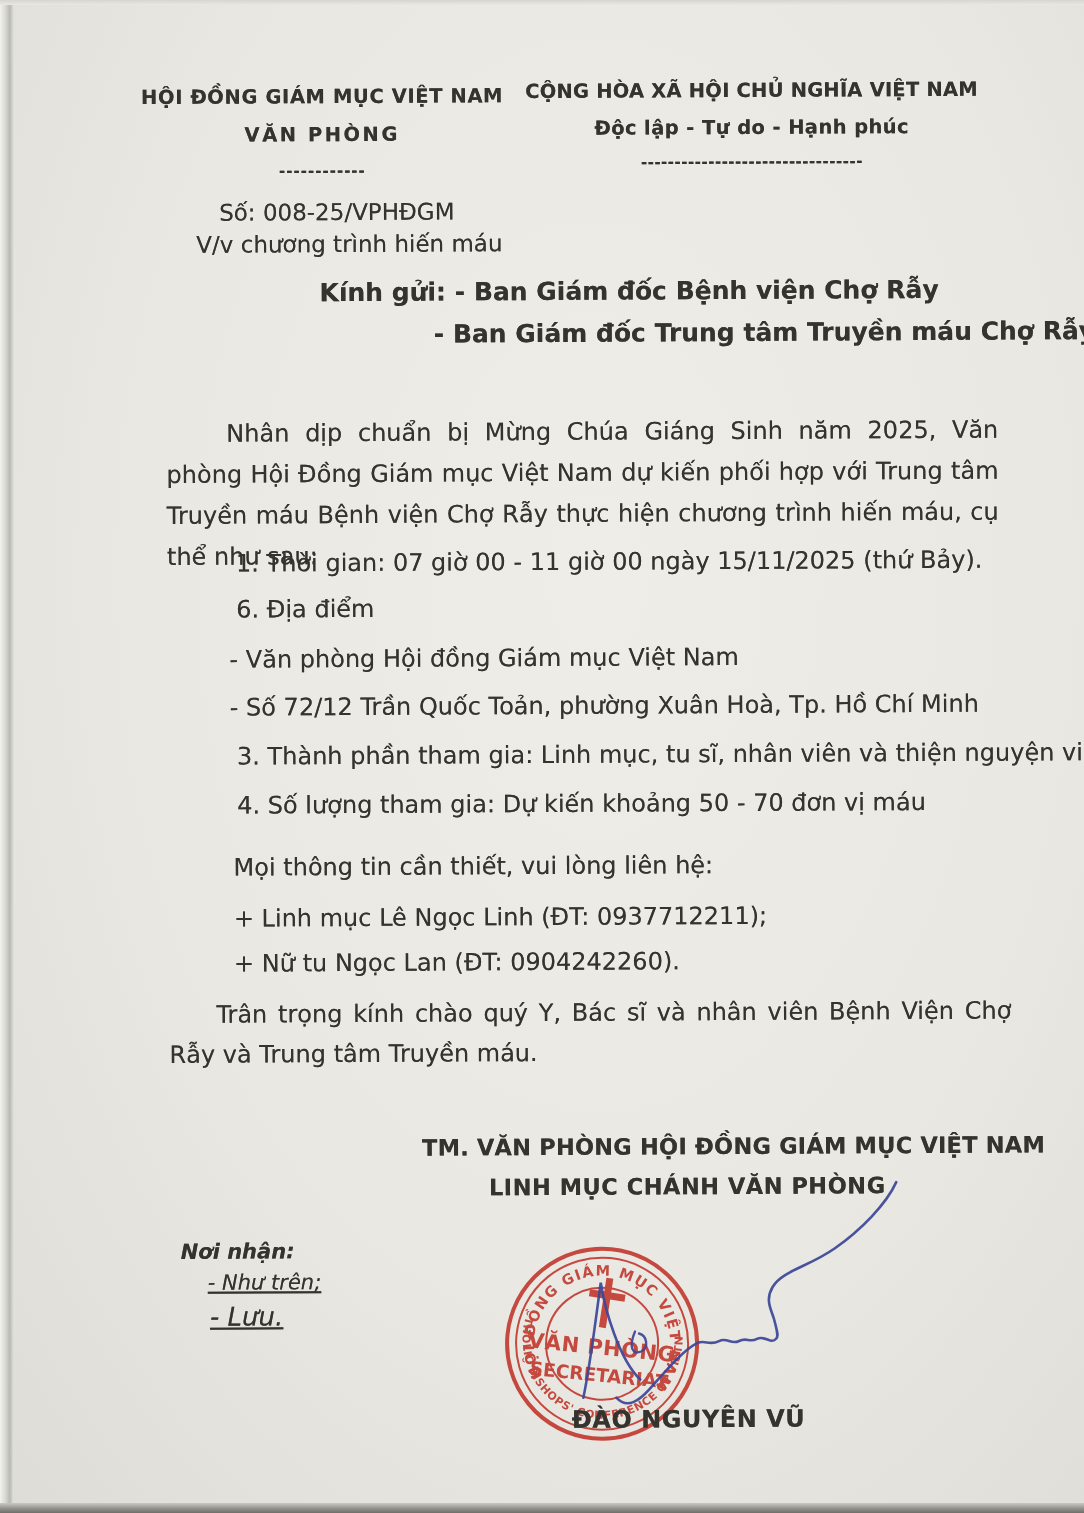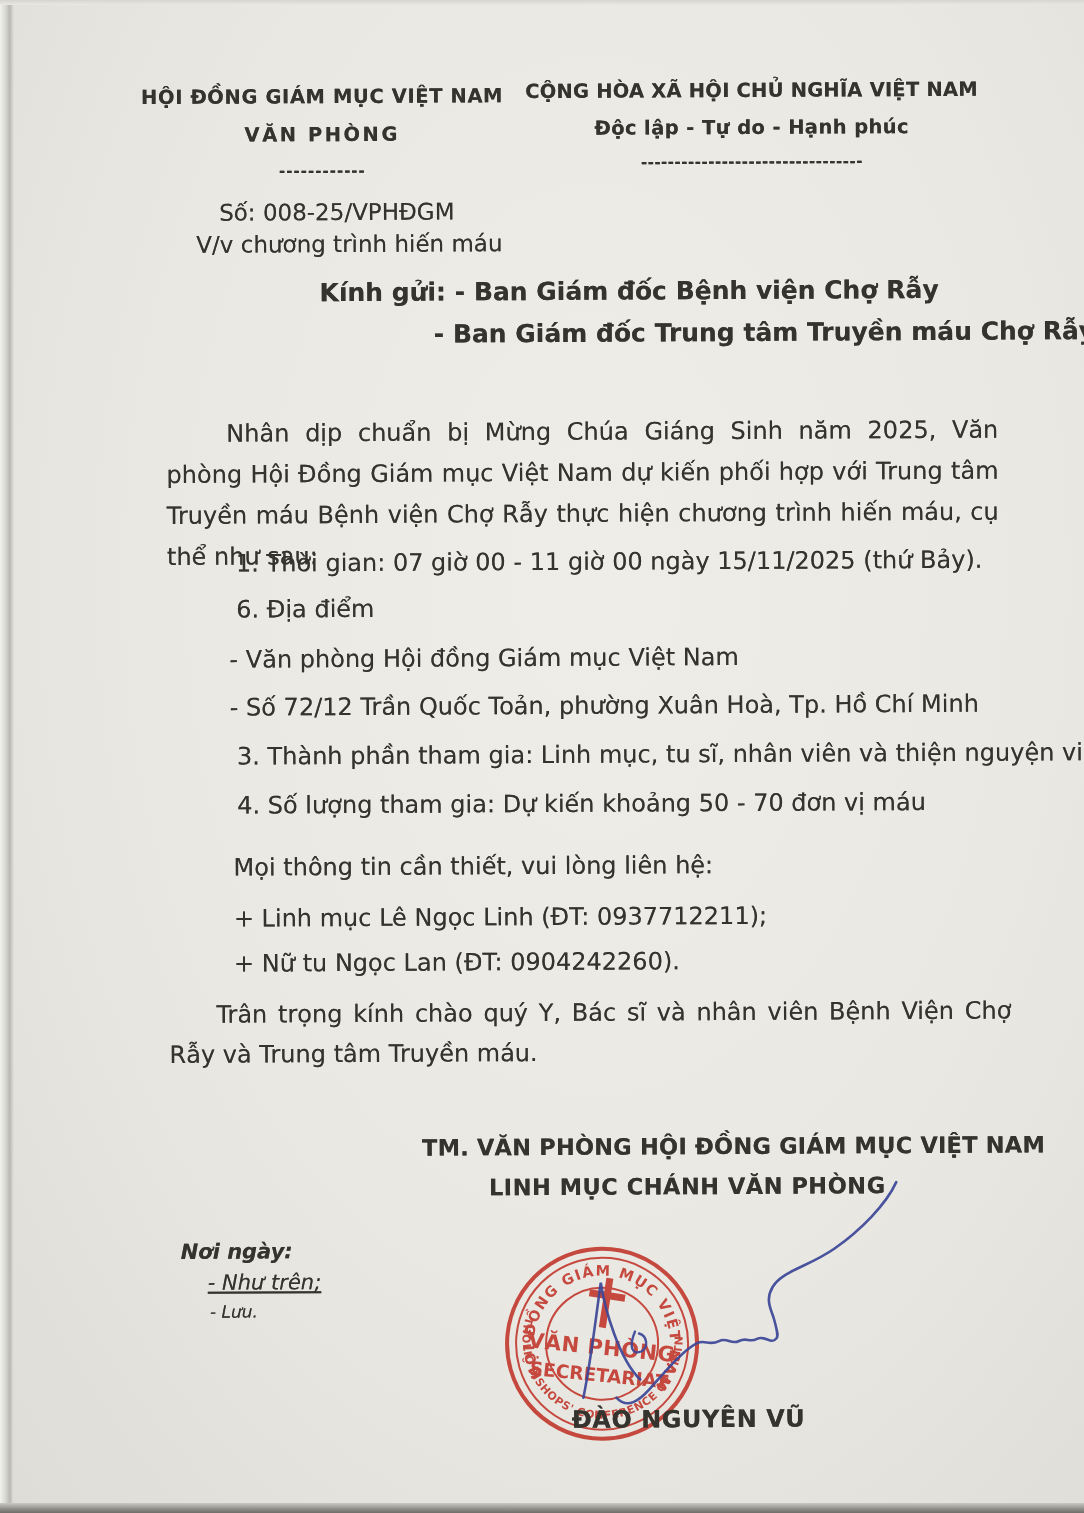--- a/index.html
+++ b/index.html
@@ -38,21 +38,21 @@
   #contact-intro{left:233px;top:852px;font-size:24px;}
   #contact-0{left:233px;top:903px;font-size:24px;}
   #contact-1{left:233px;top:948px;font-size:24px;}
   #para-closing{left:168px;top:993px;width:842px;font-size:24px;line-height:40px;
     text-align:justify;text-indent:47px;white-space:normal;}
   #signoff{left:420px;top:1134px;width:530px;}
   #signoff .l1{font-size:22.5px;letter-spacing:0.2px;}
   #signoff .l2{font-size:22.5px;margin-top:14px;letter-spacing:0.5px;}
   #footer-label{left:178px;top:1238px;font-size:21px;}
   #footer-0{left:205px;top:1269px;font-size:21px;text-decoration:underline;}
-  #footer-1{left:207px;top:1300px;font-size:17px;}
+  #footer-1{left:207px;top:1300px;font-size:26px;text-decoration:underline;}
   #signer-name{left:420px;top:1406px;width:530px;font-size:24px;letter-spacing:0.5px;}
   #stamp-svg{position:absolute;left:497px;top:1242px;width:204px;height:204px;opacity:0.9;}
   #signature-svg{position:absolute;left:540px;top:1160px;width:380px;height:270px;opacity:0.92;}
 </style>
 </head>
 <body>
 
 <div id="photo">
   <div id="content">
 
@@ -87,21 +87,21 @@
     <div class="abs txt" id="contact-0">+ Linh mục Lê Ngọc Linh (ĐT: 0937712211);</div>
     <div class="abs txt" id="contact-1">+ Nữ tu Ngọc Lan (ĐT: 0904242260).</div>
 
     <div class="abs txt" id="para-closing">Trân trọng kính chào quý Y, Bác sĩ và nhân viên Bệnh Viện Chợ Rẫy và Trung tâm Truyền máu.</div>
 
     <div class="abs center txt b" id="signoff">
       <div class="l1">TM. VĂN PHÒNG HỘI ĐỒNG GIÁM MỤC VIỆT NAM</div>
       <div class="l2">LINH MỤC CHÁNH VĂN PHÒNG</div>
     </div>
 
-    <div class="abs txt b i" id="footer-label">Nơi ngày:</div>
+    <div class="abs txt b i" id="footer-label">Nơi nhận:</div>
     <div class="abs txt i" id="footer-0">- Như trên;</div>
     <div class="abs txt i" id="footer-1">- Lưu.</div>
 
     <svg id="stamp-svg" viewBox="0 0 204 204">
       <g transform="rotate(6 102 102)">
         <circle cx="102" cy="102" r="95" fill="none" stroke-width="4" stroke="#c2382d"></circle>
         <circle cx="102" cy="102" r="86" fill="none" stroke-width="2" stroke="#c2382d"></circle>
         <circle cx="102" cy="102" r="56" fill="none" stroke-width="2" stroke="#c2382d"></circle>
         <defs>
           <path id="arcTop" d="M 46.3 141 A 68 68 0 1 1 157.7 141" fill="none"></path>

